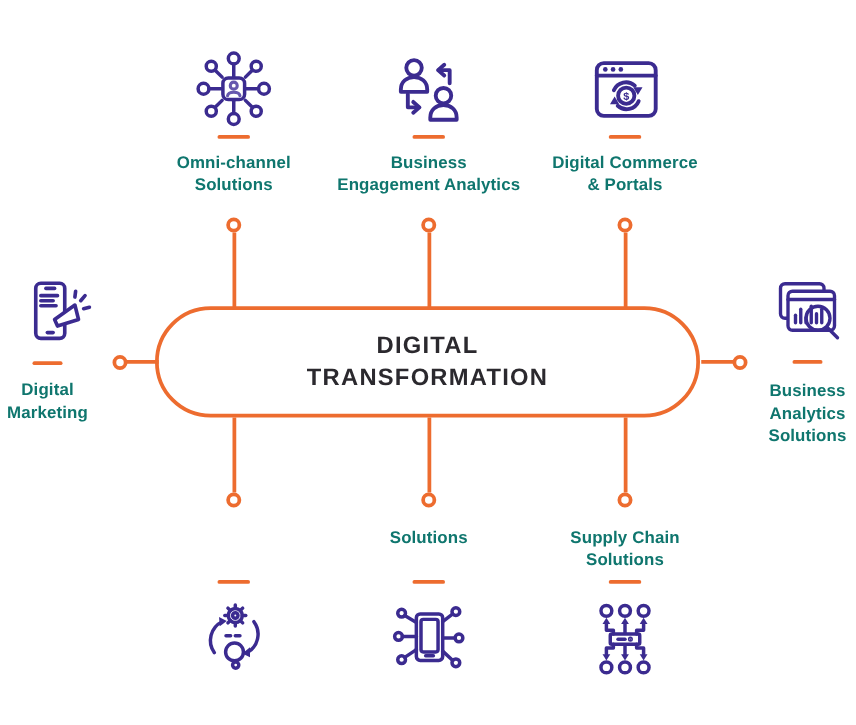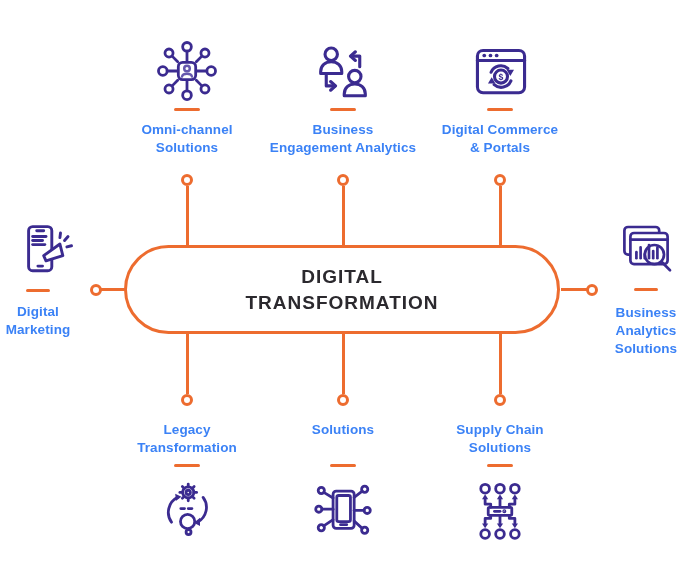--- a/index.html
+++ b/index.html
@@ -12,21 +12,21 @@
   .pill .t{font-size:19px;line-height:26px;font-weight:700;letter-spacing:1px;color:#2B292E;}
   
   .vline{position:absolute;width:3px;background:#ED6C2F;}
   .hline{position:absolute;height:3px;background:#ED6C2F;}
   .dot{position:absolute;width:12px;height:12px;box-sizing:border-box;border:3px solid #ED6C2F;
        border-radius:50%;background:#ffffff;}
   
   .icon-box{position:absolute;display:flex;align-items:center;justify-content:center;}
   .dash{position:absolute;height:3px;background:#ED6C2F;border-radius:2px;}
   .node-label{position:absolute;text-align:center;font-size:13.5px;line-height:18px;
-              font-weight:700;color:#3b82f6;letter-spacing:0.1px;}
+              font-weight:700;color:#0f766e;letter-spacing:0.1px;}
 </style>
 </head>
 <body>
 
 <div class="stage">
 
   <div class="pill">
     <div class="t">DIGITAL</div>
     <div class="t">TRANSFORMATION</div>
   </div>
@@ -169,24 +169,20 @@
       </g>
     </svg>
   </div>
   <div class="dash" style="left:634px;top:288px;width:24px;"></div>
   <div class="node-label" style="left:576px;top:304px;width:140px;">
     <div>Business</div>
     <div>Analytics</div>
     <div>Solutions</div>
   </div>
 
-  <div class="node-label" style="left:92px;top:421px;width:190px;">
-    <div>Legacy</div>
-    <div>Transformation</div>
-  </div>
   <div class="dash" style="left:174px;top:464px;width:26px;"></div>
   <div class="icon-box" style="left:155px;top:478px;width:64px;height:66px;">
     <svg viewBox="0 0 100 100" width="62" height="62">
       <g fill="none" stroke="#3B2B90" stroke-width="4.5" stroke-linecap="round" stroke-linejoin="round">
         <circle cx="52" cy="20" r="9"></circle>
         <circle cx="52" cy="20" r="3.5"></circle>
         <line x1="61" y1="20" x2="65.5" y2="20"></line>
         <line x1="58.4" y1="26.4" x2="61.5" y2="29.5"></line>
         <line x1="52" y1="29" x2="52" y2="33.5"></line>
         <line x1="45.6" y1="26.4" x2="42.5" y2="29.5"></line>

